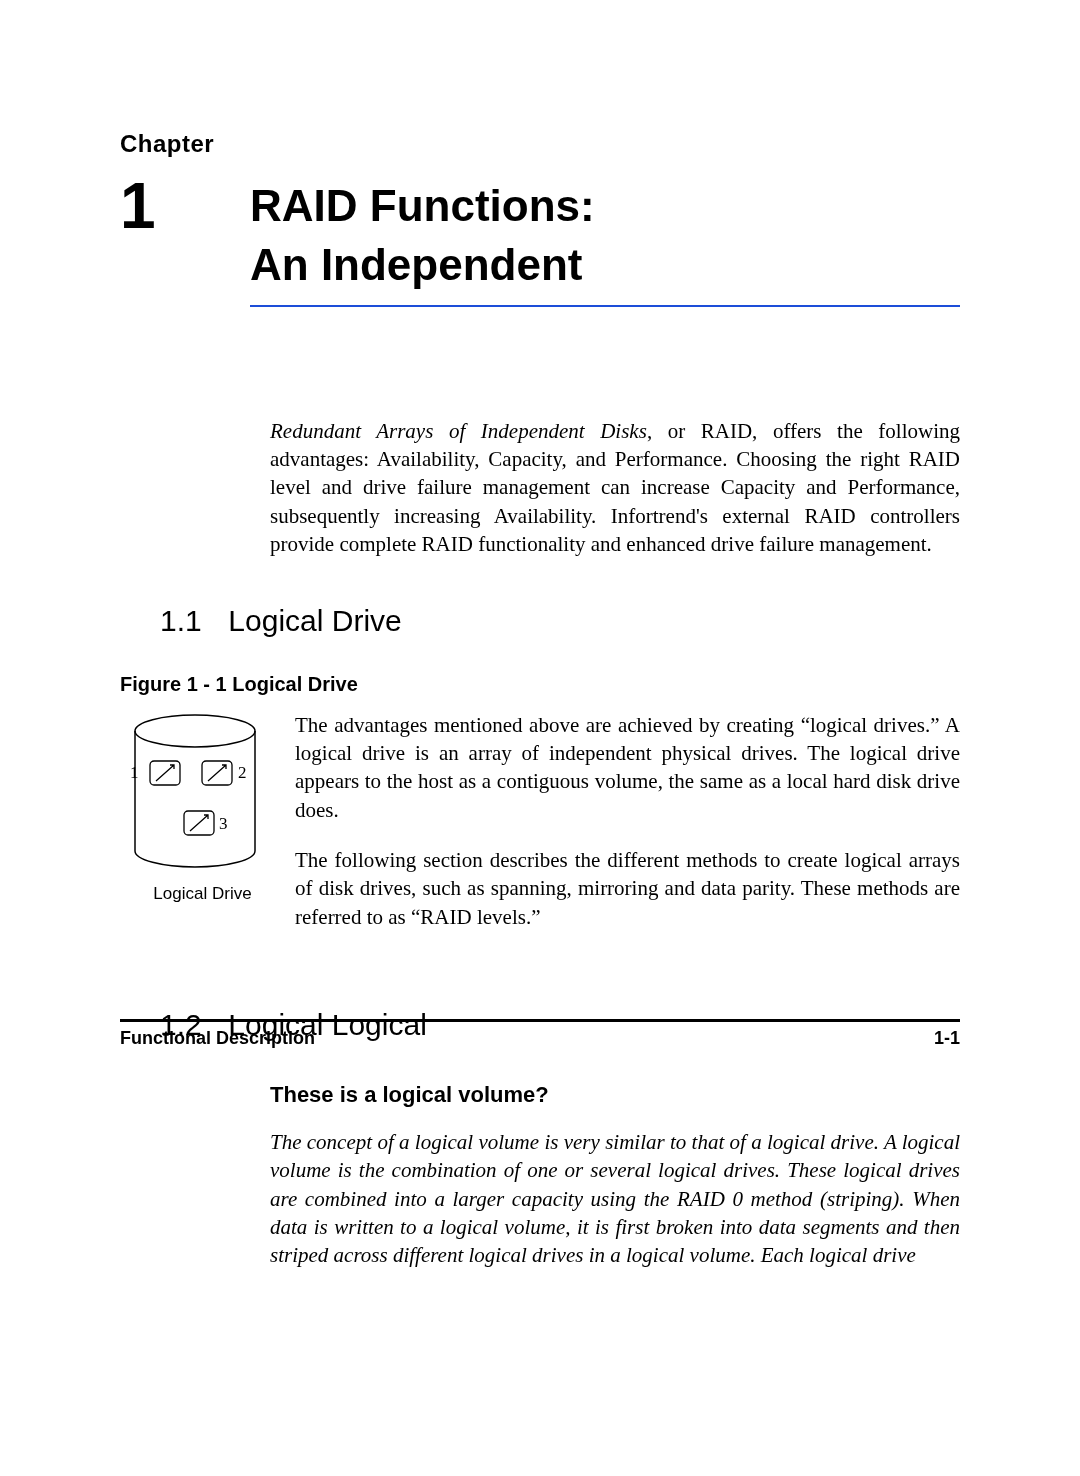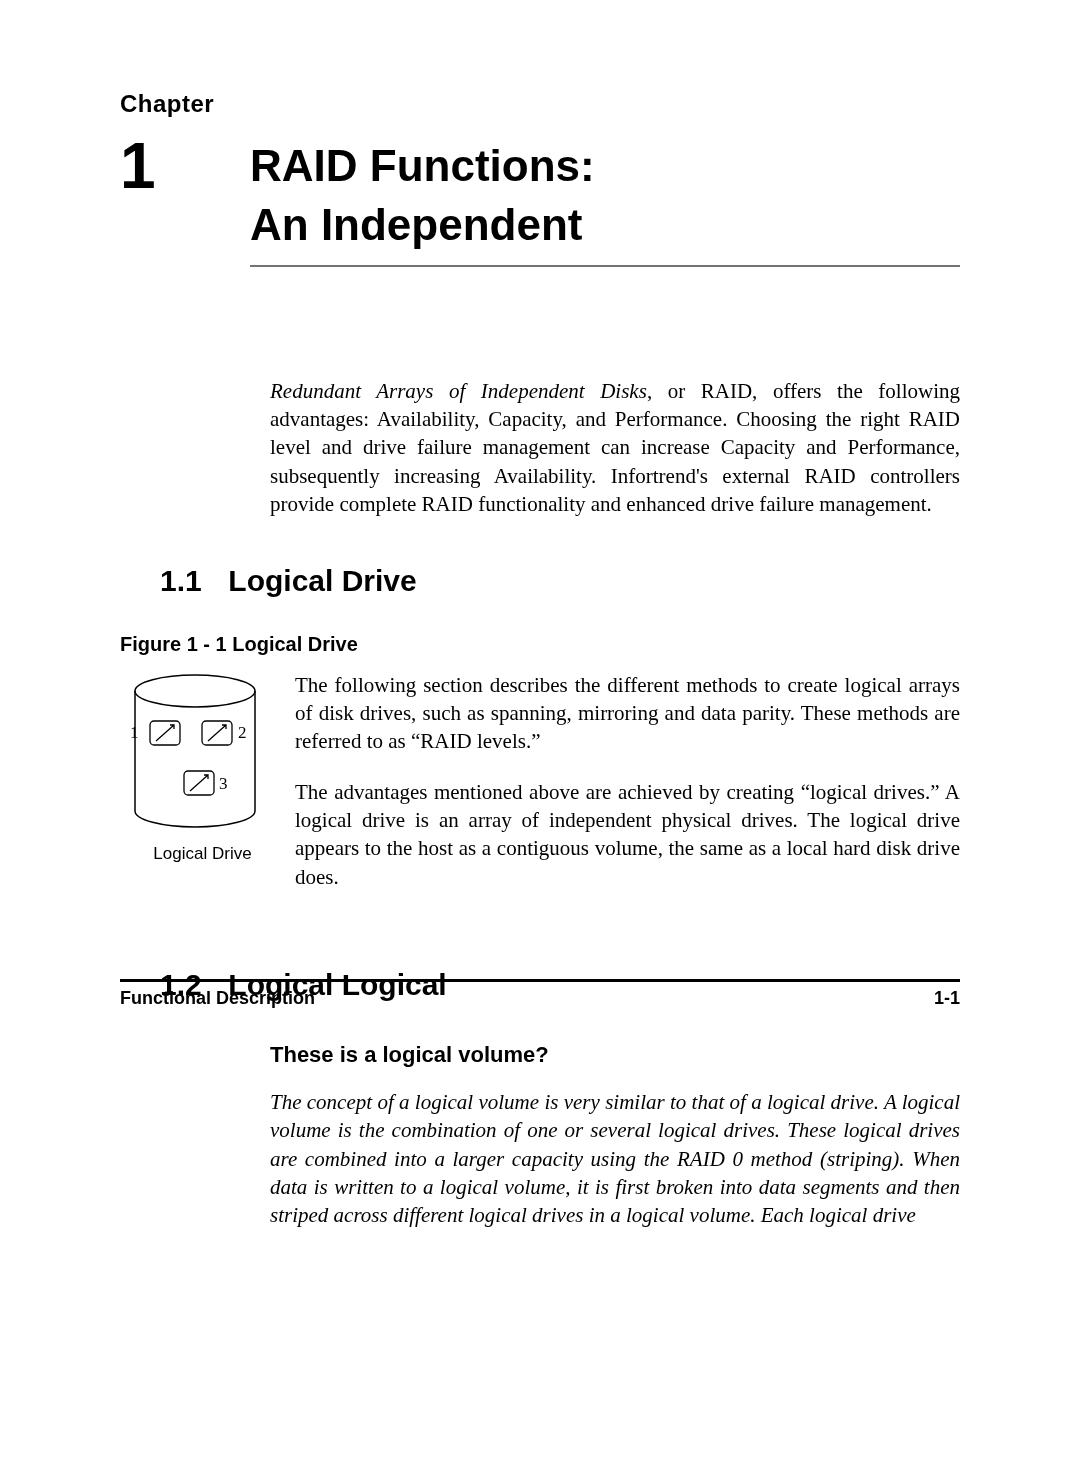--- a/index.html
+++ b/index.html
@@ -11,20 +11,21 @@
     background: #ffffff;
     font-family: "Times New Roman", Times, serif;
     color: #000000;
   }
   .page {
     position: relative;
     width: 1080px;
     height: 1064px;
     padding: 90px 120px 60px 120px;
     box-sizing: border-box;
+    margin-top: 40px;
   }
   .chapter-label {
     font-family: Arial, Helvetica, sans-serif;
     font-weight: bold;
     font-size: 24px;
     letter-spacing: 0.5px;
   }
   .chapter-row {
     display: flex;
     align-items: flex-start;
@@ -40,37 +41,37 @@
   }
   .title-block {
     flex: 1;
     margin-left: 0;
   }
   .chapter-title {
     font-family: Arial, Helvetica, sans-serif;
     font-weight: bold;
     font-size: 44px;
     line-height: 1.35;
-    border-bottom: 2px solid #737373;
+    border-bottom: 2px solid #1d4ed8;
     padding-bottom: 10px;
     margin-top: 8px;
   }
   .intro-para {
     margin-top: 110px;
     margin-left: 150px;
     font-size: 21px;
     text-align: justify;
     line-height: 1.35;
   }
   .intro-para .italic {
     font-style: italic;
   }
   .section-heading {
     font-family: Arial, Helvetica, sans-serif;
-    font-weight: bold;
+    font-weight: normal;
     font-size: 30px;
     margin-top: 45px;
     margin-left: 40px;
   }
   .section-heading .num { display:inline-block; width:60px; }
   .figure-caption {
     font-family: Arial, Helvetica, sans-serif;
     font-weight: bold;
     font-size: 20px;
     margin-top: 35px;
@@ -183,22 +184,22 @@
           </g>
 
           <text x="10" y="67" font-family="Times New Roman" font-size="17">1</text>
           <text x="118" y="67" font-family="Times New Roman" font-size="17">2</text>
           <text x="99" y="118" font-family="Times New Roman" font-size="17">3</text>
         </svg>
       </div>
       <div class="figure-label">Logical Drive</div>
     </div>
     <div class="figure-text">
+      <p>The advantages mentioned above are achieved by creating “logical drives.”   A logical drive is an array of independent physical drives.  The logical drive appears to the host as a contiguous volume, the same as a local hard disk drive does.</p>
       <p>The following section describes the different methods to create logical arrays of disk drives, such as spanning, mirroring and data parity.  These methods are referred to as “RAID levels.”</p>
-      <p>The advantages mentioned above are achieved by creating “logical drives.”   A logical drive is an array of independent physical drives.  The logical drive appears to the host as a contiguous volume, the same as a local hard disk drive does.</p>
     </div>
   </div>
 
   <div class="section-heading" style="margin-top:55px;">
     <span class="num">1.2</span>
     <span>Logical Logical</span>
   </div>
 
   <div class="sub-heading">These is a logical volume?</div>
 

